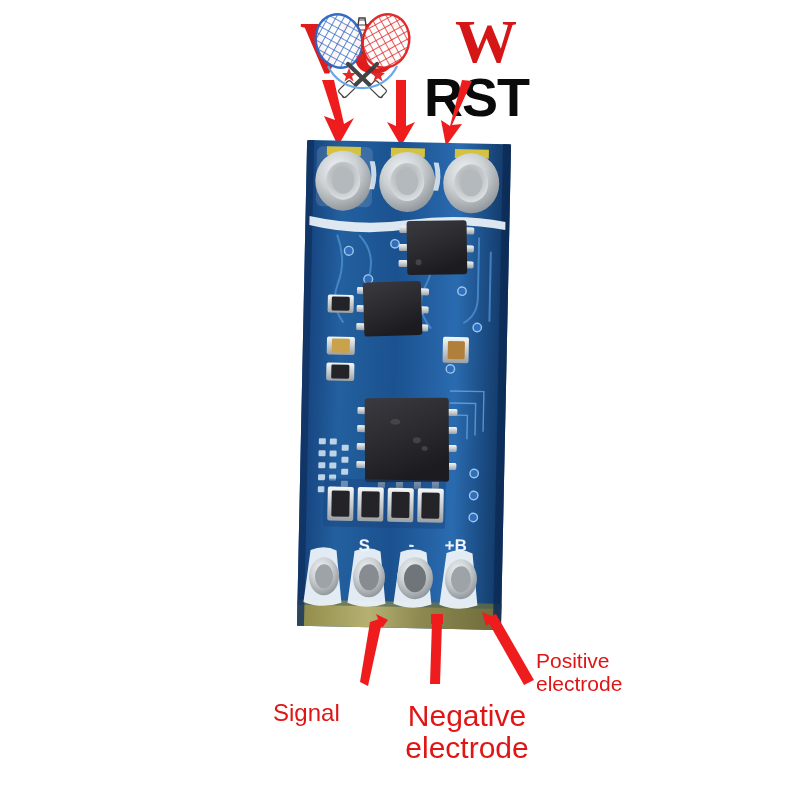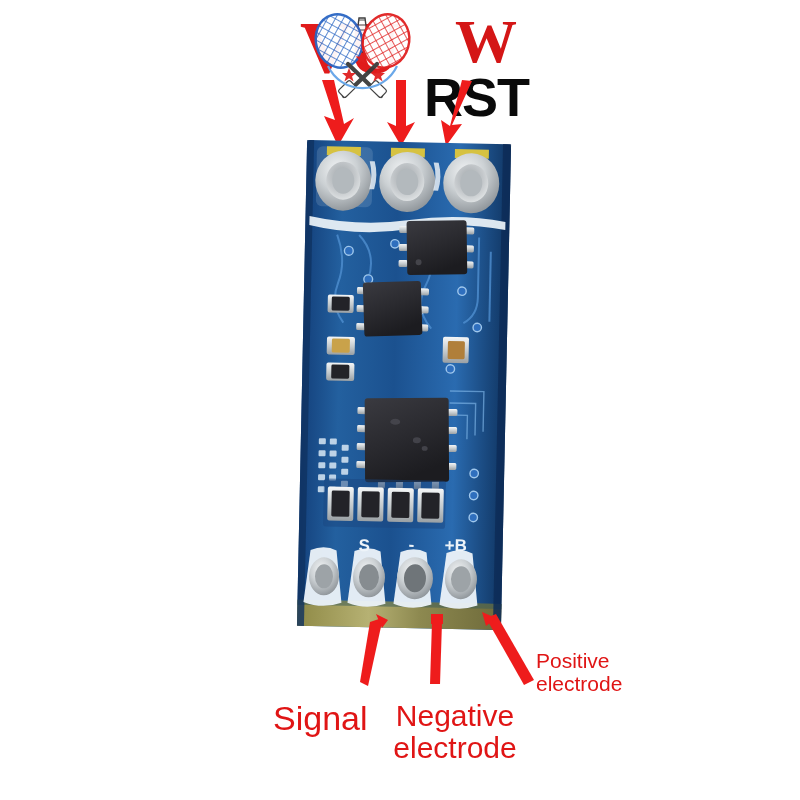--- a/index.html
+++ b/index.html
@@ -43,22 +43,22 @@
     position:absolute;left:300px;top:140px;width:208px;height:492px;
     transform:rotate(1.2deg);transform-origin:50% 50%;
   }
 
   
   .callout{
     position:absolute;color:#e01515;font-weight:normal;
     font-family:"Liberation Sans", sans-serif;
     line-height:1.08;white-space:pre-line;
   }
-  #label-signal{left:273px;top:700px;font-size:34px;}
-  #label-negative{left:380px;top:700px;font-size:30px;text-align:center;width:150px;}
+  #label-signal{left:273px;top:700px;font-size:24px;}
+  #label-negative{left:392px;top:700px;font-size:30px;text-align:center;width:150px;}
   #label-positive{left:536px;top:650px;font-size:21px;text-align:left;width:160px;}
 </style>
 </head>
 <body>
 
 <div id="stage">
 
   <div class="brand" id="brand-vuw">VU</div>
 
   <svg id="logo-watermark" class="brand" viewBox="0 0 120 100">

